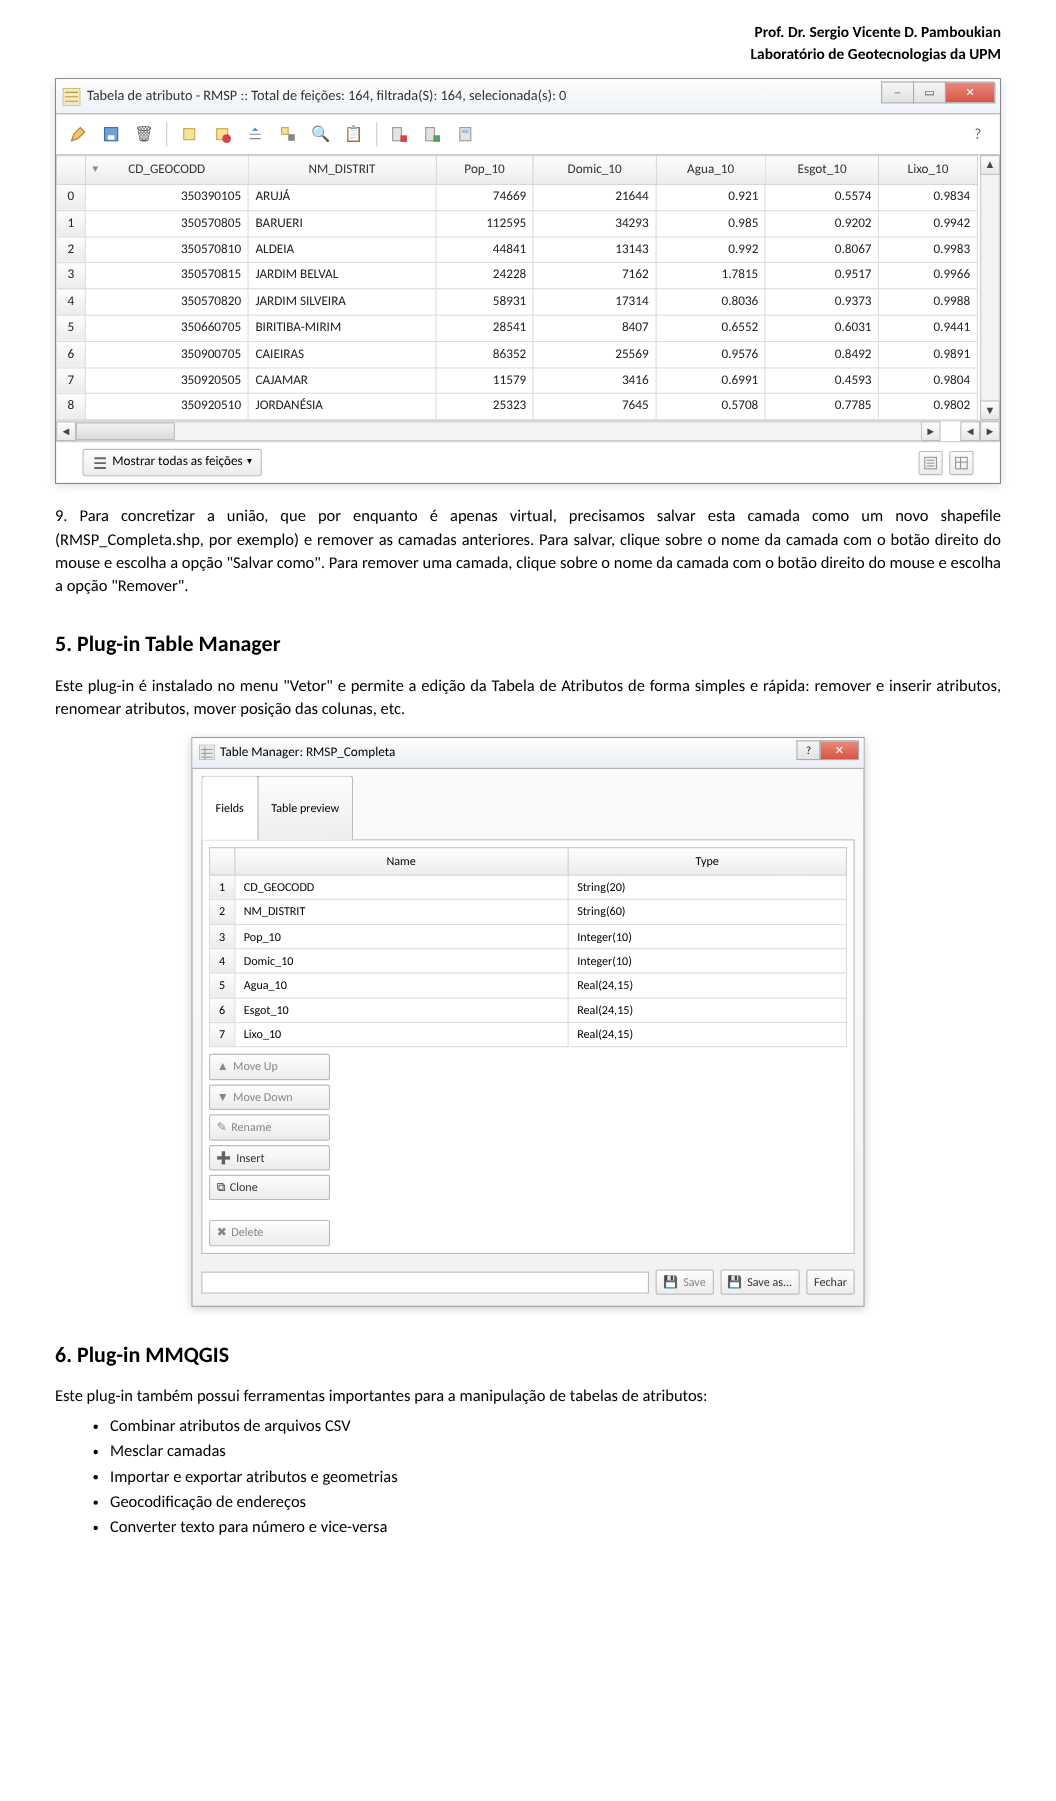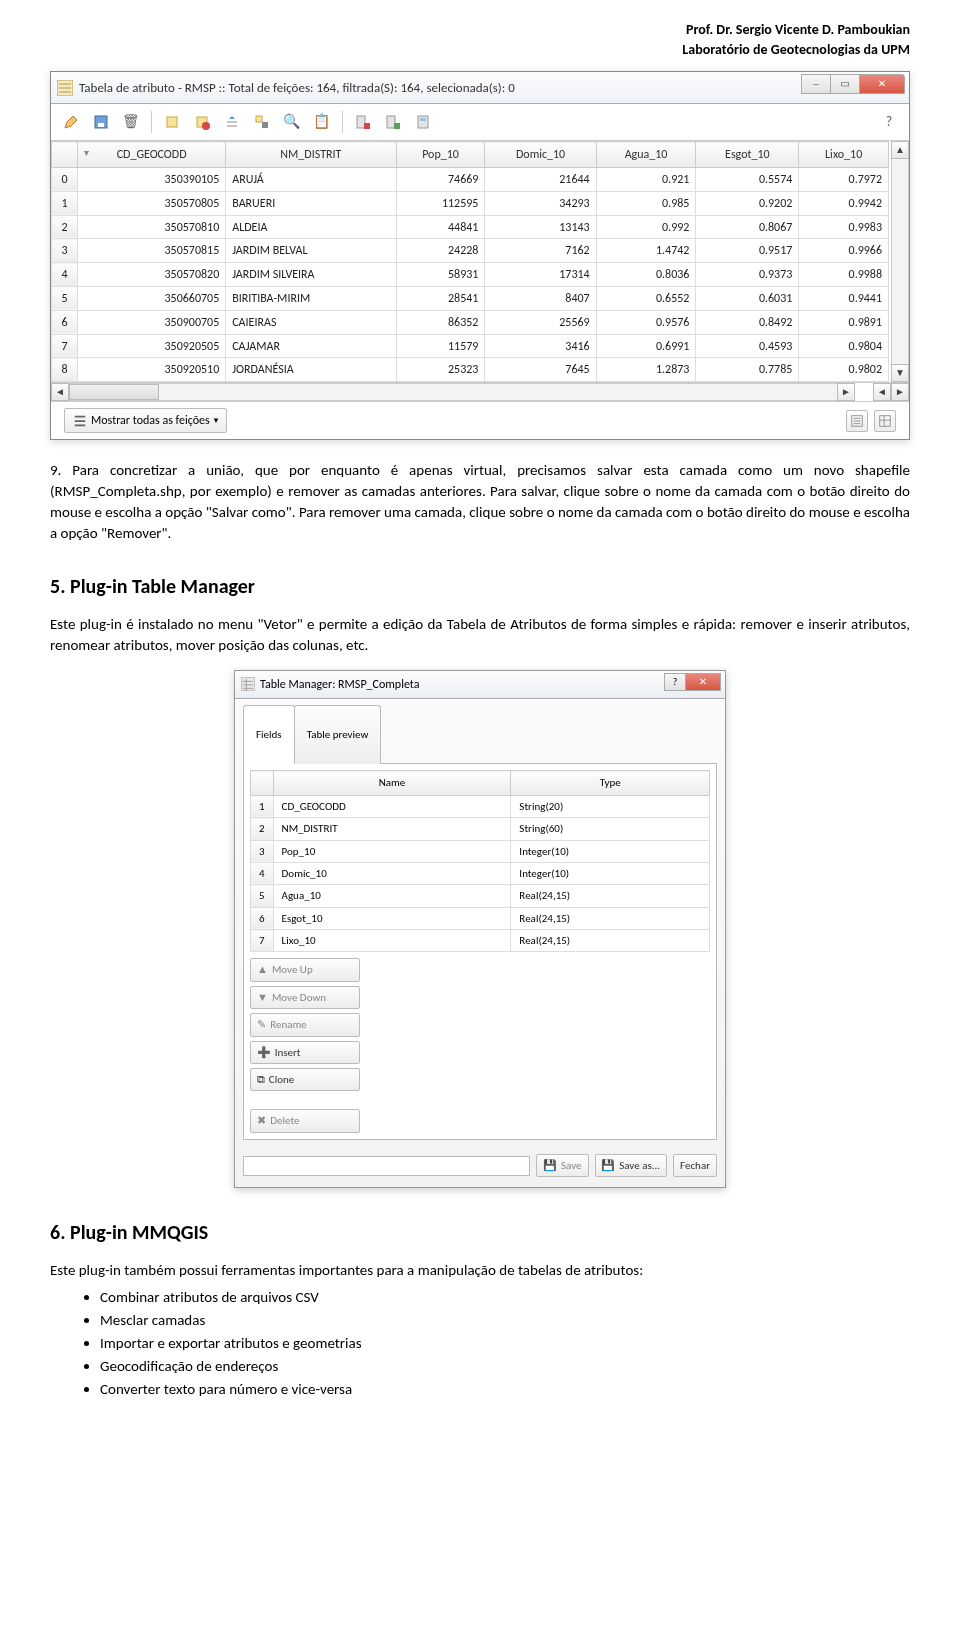--- a/index.html
+++ b/index.html
@@ -19,25 +19,25 @@
   .tbl th { background: linear-gradient(#fdfdfd,#ececec); border: 1px solid #ccc; padding: 4px 6px; font-weight: normal; color: #333; text-align: center; position: relative; }
   .tbl th .arrow { position: absolute; left: 6px; color: #888; font-size: 10px; }
   .tbl td { border: 1px solid #ddd; padding: 3px 6px; color: #222; }
   .tbl td.rh { background: linear-gradient(#fdfdfd,#ececec); text-align: center; width: 26px; }
   .tbl td.l { text-align: left; }
   .tbl td.r { text-align: right; }
   .scrollrow { display: flex; border-top: 1px solid #ccc; }
   .scrollrow .sbtn { width: 18px; height: 18px; border: 1px solid #bbb; background: linear-gradient(#fdfdfd,#e8e8e8); display: flex; align-items: center; justify-content: center; font-size: 10px; color: #444; }
   .scrollrow .track { flex: 1; height: 18px; background: #f3f3f3; border-top: 1px solid #ccc; border-bottom: 1px solid #ccc; position: relative; }
   .scrollrow .thumb2 { position: absolute; left: 0; top: 0; width: 90px; height: 16px; background: linear-gradient(#f2f2f2,#dcdcdc); border: 1px solid #bbb; }
-  .statusbar { padding: 6px 13px; display: flex; align-items: center; gap: 6px; border-top: 1px solid #ccc; }
+  .statusbar { padding: 6px 24px; display: flex; align-items: center; gap: 6px; border-top: 1px solid #ccc; }
   .sbtn2 { border: 1px solid #bbb; background: linear-gradient(#fdfdfd,#ececec); padding: 3px 8px; font-size: 12px; display: flex; align-items: center; gap: 4px; border-radius: 2px; }
   .para { margin: 14px 0; text-align: justify; font-size: 15px; }
   .sect { font-weight: bold; font-size: 20px; margin: 28px 0 10px; }
-  .win2 { width: 492px; margin: 14px auto 30px; border: 1px solid #999; box-shadow: 0 2px 8px rgba(0,0,0,0.2); background: linear-gradient(#fbfbfb,#f2f2f2); }
+  .win2 { width: 612px; margin: 14px auto 30px; border: 1px solid #999; box-shadow: 0 2px 8px rgba(0,0,0,0.2); background: linear-gradient(#fbfbfb,#f2f2f2); }
   .win2 .titlebar2 { height: 28px; background: linear-gradient(#fdfdfd,#eaeef4); border-bottom: 1px solid #aaa; display: flex; align-items: center; padding: 0 6px; position: relative; font-size: 12px; }
   .win2 .winbtns2 { position: absolute; right: 4px; top: 2px; display: flex; }
   .win2 .wb2 { width: 22px; height: 18px; border: 1px solid #aaa; margin-left: -1px; background: linear-gradient(#f6f6f6,#e2e2e2); font-size: 10px; display: flex; align-items: center; justify-content: center; }
   .win2 .wb2.cl { background: linear-gradient(#e98a7e,#d65544); color: #fff; width: 36px; }
   .tabs2 { display: flex; padding: 6px 8px 0; gap: 0; }
   .tab2 { padding: 21px 12px; font-size: 11px; border: 1px solid #bbb; border-bottom: none; background: linear-gradient(#fdfdfd,#eee); border-radius: 3px 3px 0 0; margin-right: -1px; text-align: center; }
   .tab2.active { background: #fff; border-bottom: 1px solid #fff; z-index: 1; position: relative; }
   .body2 { border: 1px solid #bbb; margin: -1px 8px 8px; background: #fff; padding: 6px; display: flex; gap: 6px; flex-direction: column; }
   .tbl2 { border-collapse: collapse; flex: 1; font-size: 11px; }
   .tbl2 th { background: linear-gradient(#fdfdfd,#ececec); border: 1px solid #ccc; padding: 4px 8px; font-weight: normal; text-align: center; }
@@ -158,21 +158,21 @@
       </thead>
       <tbody id="tb1">
           <tr>
             <td class="rh">0</td>
             <td class="r">350390105</td>
             <td class="l">ARUJÁ</td>
             <td class="r">74669</td>
             <td class="r">21644</td>
             <td class="r">0.921</td>
             <td class="r">0.5574</td>
-            <td class="r">0.7972</td>
+            <td class="r">0.9834</td>
           </tr>
           <tr>
             <td class="rh">1</td>
             <td class="r">350570805</td>
             <td class="l">BARUERI</td>
             <td class="r">112595</td>
             <td class="r">34293</td>
             <td class="r">0.985</td>
             <td class="r">0.9202</td>
             <td class="r">0.9942</td>
@@ -186,21 +186,21 @@
             <td class="r">0.992</td>
             <td class="r">0.8067</td>
             <td class="r">0.9983</td>
           </tr>
           <tr>
             <td class="rh">3</td>
             <td class="r">350570815</td>
             <td class="l">JARDIM BELVAL</td>
             <td class="r">24228</td>
             <td class="r">7162</td>
-            <td class="r">1.4742</td>
+            <td class="r">1.7815</td>
             <td class="r">0.9517</td>
             <td class="r">0.9966</td>
           </tr>
           <tr>
             <td class="rh">4</td>
             <td class="r">350570820</td>
             <td class="l">JARDIM SILVEIRA</td>
             <td class="r">58931</td>
             <td class="r">17314</td>
             <td class="r">0.8036</td>
@@ -236,21 +236,21 @@
             <td class="r">0.6991</td>
             <td class="r">0.4593</td>
             <td class="r">0.9804</td>
           </tr>
           <tr>
             <td class="rh">8</td>
             <td class="r">350920510</td>
             <td class="l">JORDANÉSIA</td>
             <td class="r">25323</td>
             <td class="r">7645</td>
-            <td class="r">1.2873</td>
+            <td class="r">0.5708</td>
             <td class="r">0.7785</td>
             <td class="r">0.9802</td>
           </tr>
         </tbody>
     </table>
     <div class="vsb">
       <div class="vb">▲</div>
       <div class="vt"></div>
       <div class="vb">▼</div>
     </div>

